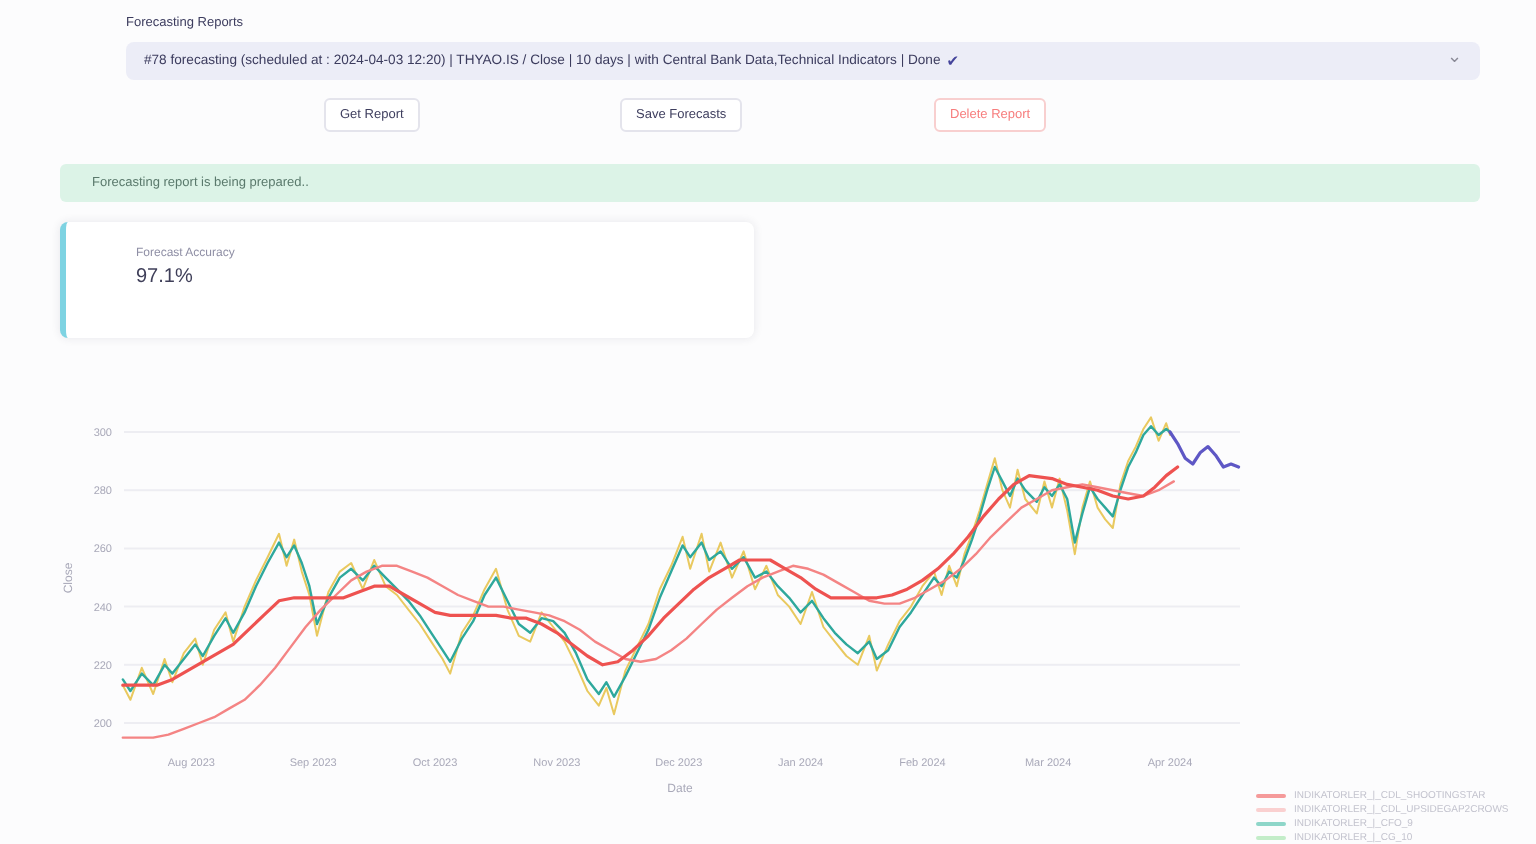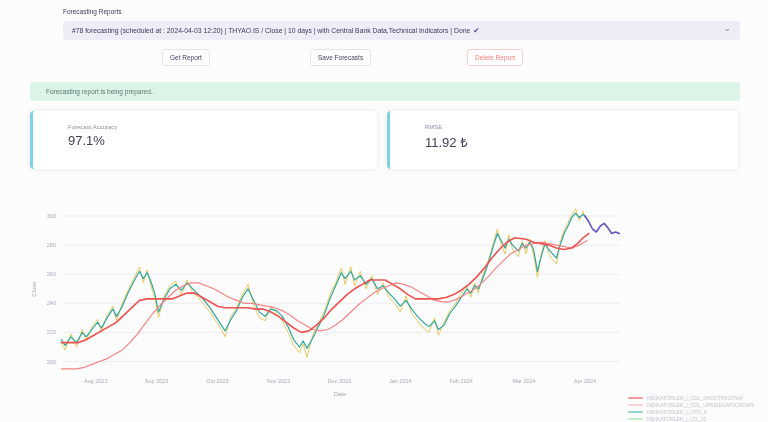--- a/index.html
+++ b/index.html
@@ -24,21 +24,21 @@
   .alert { position: absolute; left: 30px; top: 82px; width: 710px; height: 19px;
     background: #dcf3e7; border-radius: 3px; color: #5a796c; font-size: 6.5px;
     display: flex; align-items: center; padding-left: 16px; }
 
   .metric-card { position: absolute; top: 111px; height: 58px; background: #ffffff;
     border-radius: 4px; border-left: 3px solid #7ed3e2; box-shadow: 0 0 5px rgba(40,40,70,0.10);
     padding: 13px 0 0 35px; }
   .metric-card.accuracy { left: 30px; width: 347px; }
   .metric-card.rmse { left: 387px; width: 351px; }
   .metric-label { font-size: 6px; color: #8f8fa5; margin-bottom: 3px; }
-  .metric-value { font-size: 13px; color: #3f3f59; font-weight: 500; }
+  .metric-value { font-size: 10px; color: #3f3f59; font-weight: 500; }
 
   .chart-area { position: absolute; left: 0; top: 193px; width: 768px; height: 229px; }
   .chart-area svg { position: absolute; left: 0; top: 0; }
 
   .legend { position: absolute; left: 628px; top: 201px; width: 135px; }
   .legend-item { display: flex; align-items: center; height: 7.2px; cursor: pointer; }
   .legend-swatch { display: inline-block; width: 15px; height: 2px; border-radius: 1px; margin-right: 4px; flex: 0 0 15px; }
   .legend-label { font-size: 5px; color: #c3c3ce; white-space: nowrap; }
 </style>
 </head>
@@ -58,24 +58,20 @@
   <button class="btn save">Save Forecasts</button>
   <button class="btn delete">Delete Report</button>
 
   <div class="alert">
     <span>Forecasting report is being prepared..</span>
   </div>
 
   <div class="metric-card accuracy">
     <div class="metric-label">Forecast Accuracy</div>
     <div class="metric-value">97.1%</div>
-  </div>
-  <div class="metric-card rmse">
-    <div class="metric-label">RMSE</div>
-    <div class="metric-value">11.92 ₺</div>
   </div>
 
   <div class="chart-area">
     <svg id="chart-svg" width="768" height="229">
       <text id="ylabel" x="36" y="96" transform="rotate(-90 36 96)" text-anchor="middle" font-size="6" fill="#a9a9b9">Close</text>
       <text id="xlabel" x="340" y="203" text-anchor="middle" font-size="6" fill="#a9a9b9">Date</text>
     <line x1="62" x2="620" y1="168.5" y2="168.5" stroke="#ededf2" stroke-width="1"></line>
         <text x="56" y="170.5" text-anchor="end" font-size="5.5" fill="#a9a9b9">200</text>
         <line x1="62" x2="620" y1="139.4" y2="139.4" stroke="#ededf2" stroke-width="1"></line>
         <text x="56" y="141.4" text-anchor="end" font-size="5.5" fill="#a9a9b9">220</text>

